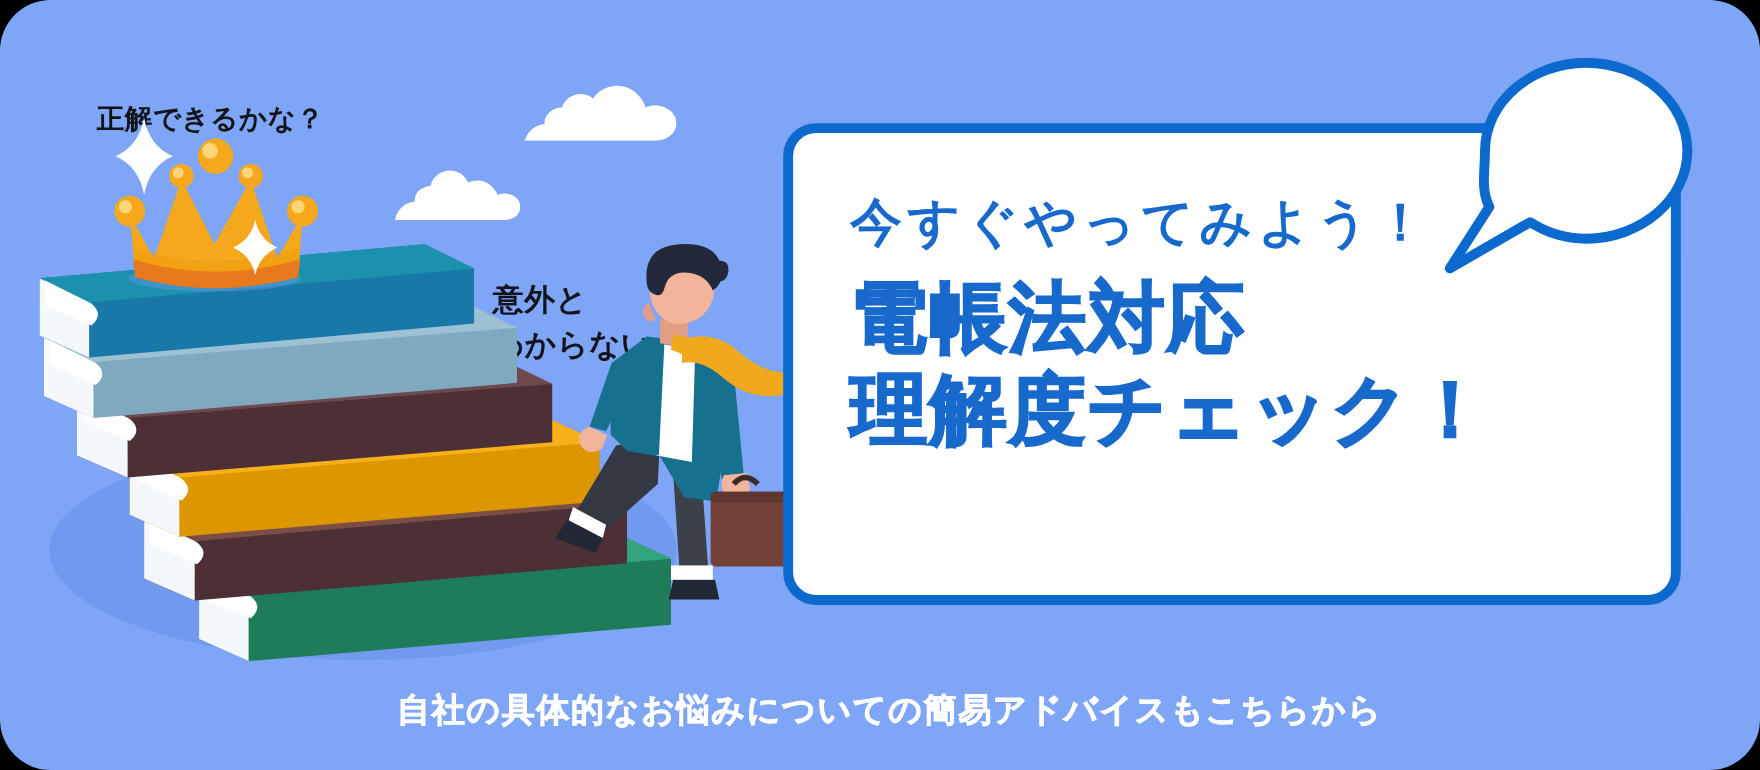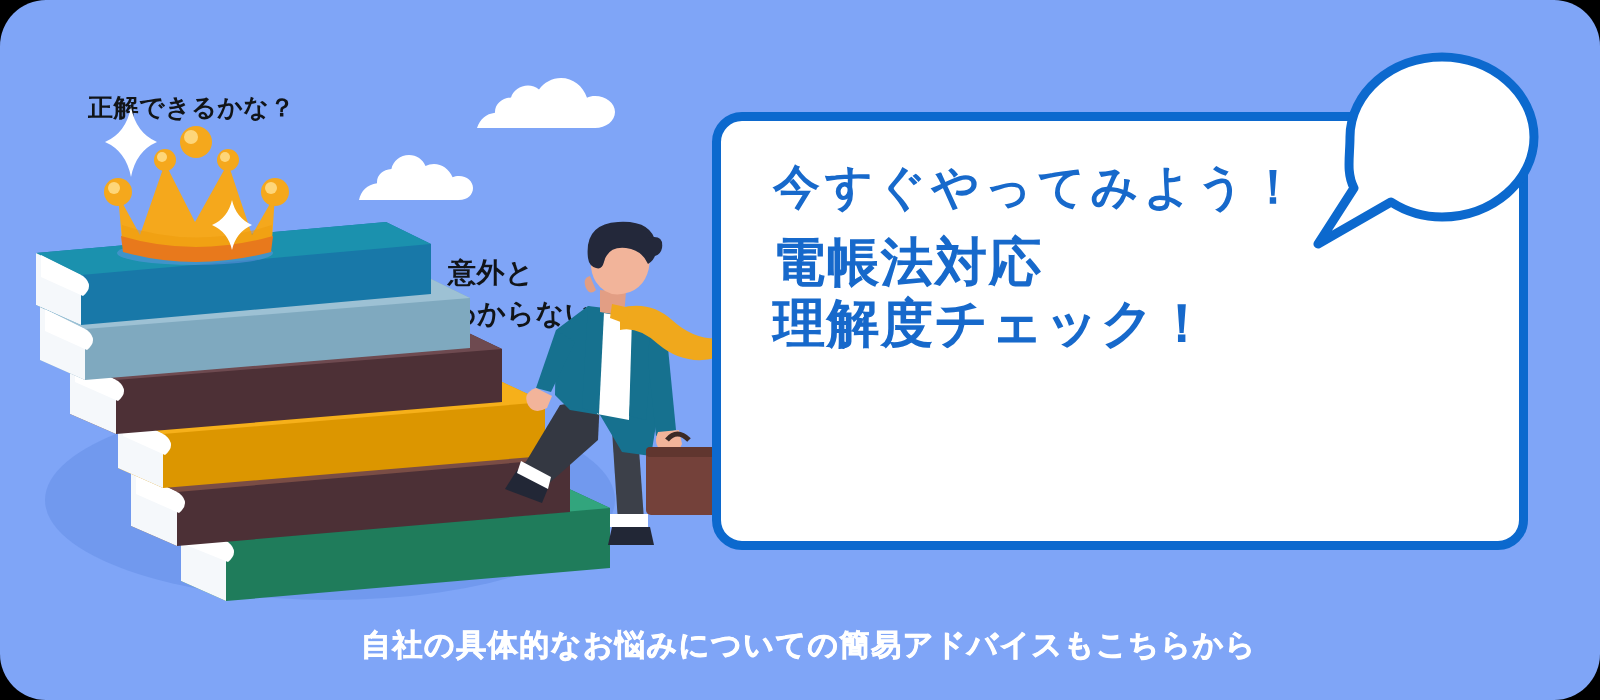--- a/index.html
+++ b/index.html
@@ -51,25 +51,26 @@
     left:0; top:0; right:0; bottom:0;
     padding:42px 40px 0 52px;
   }
   .head-1{
     color:#1769CB;
     font-size:47px;
     font-weight:700;
     letter-spacing:5px;
     line-height:1;
     margin-bottom:22px;
+    margin-top:16px;
   }
   .head-2{
     color:#1769CB;
-    font-size:52px;
-    font-weight:400;
+    font-size:70px;
+    font-weight:700;
     letter-spacing:2px;
     line-height:1.18;
     -webkit-text-stroke:2px #1769CB;
   }
 
   
   #bubble{
     position:absolute;
     left:1296px; top:48px;
     width:248px; height:205px;

